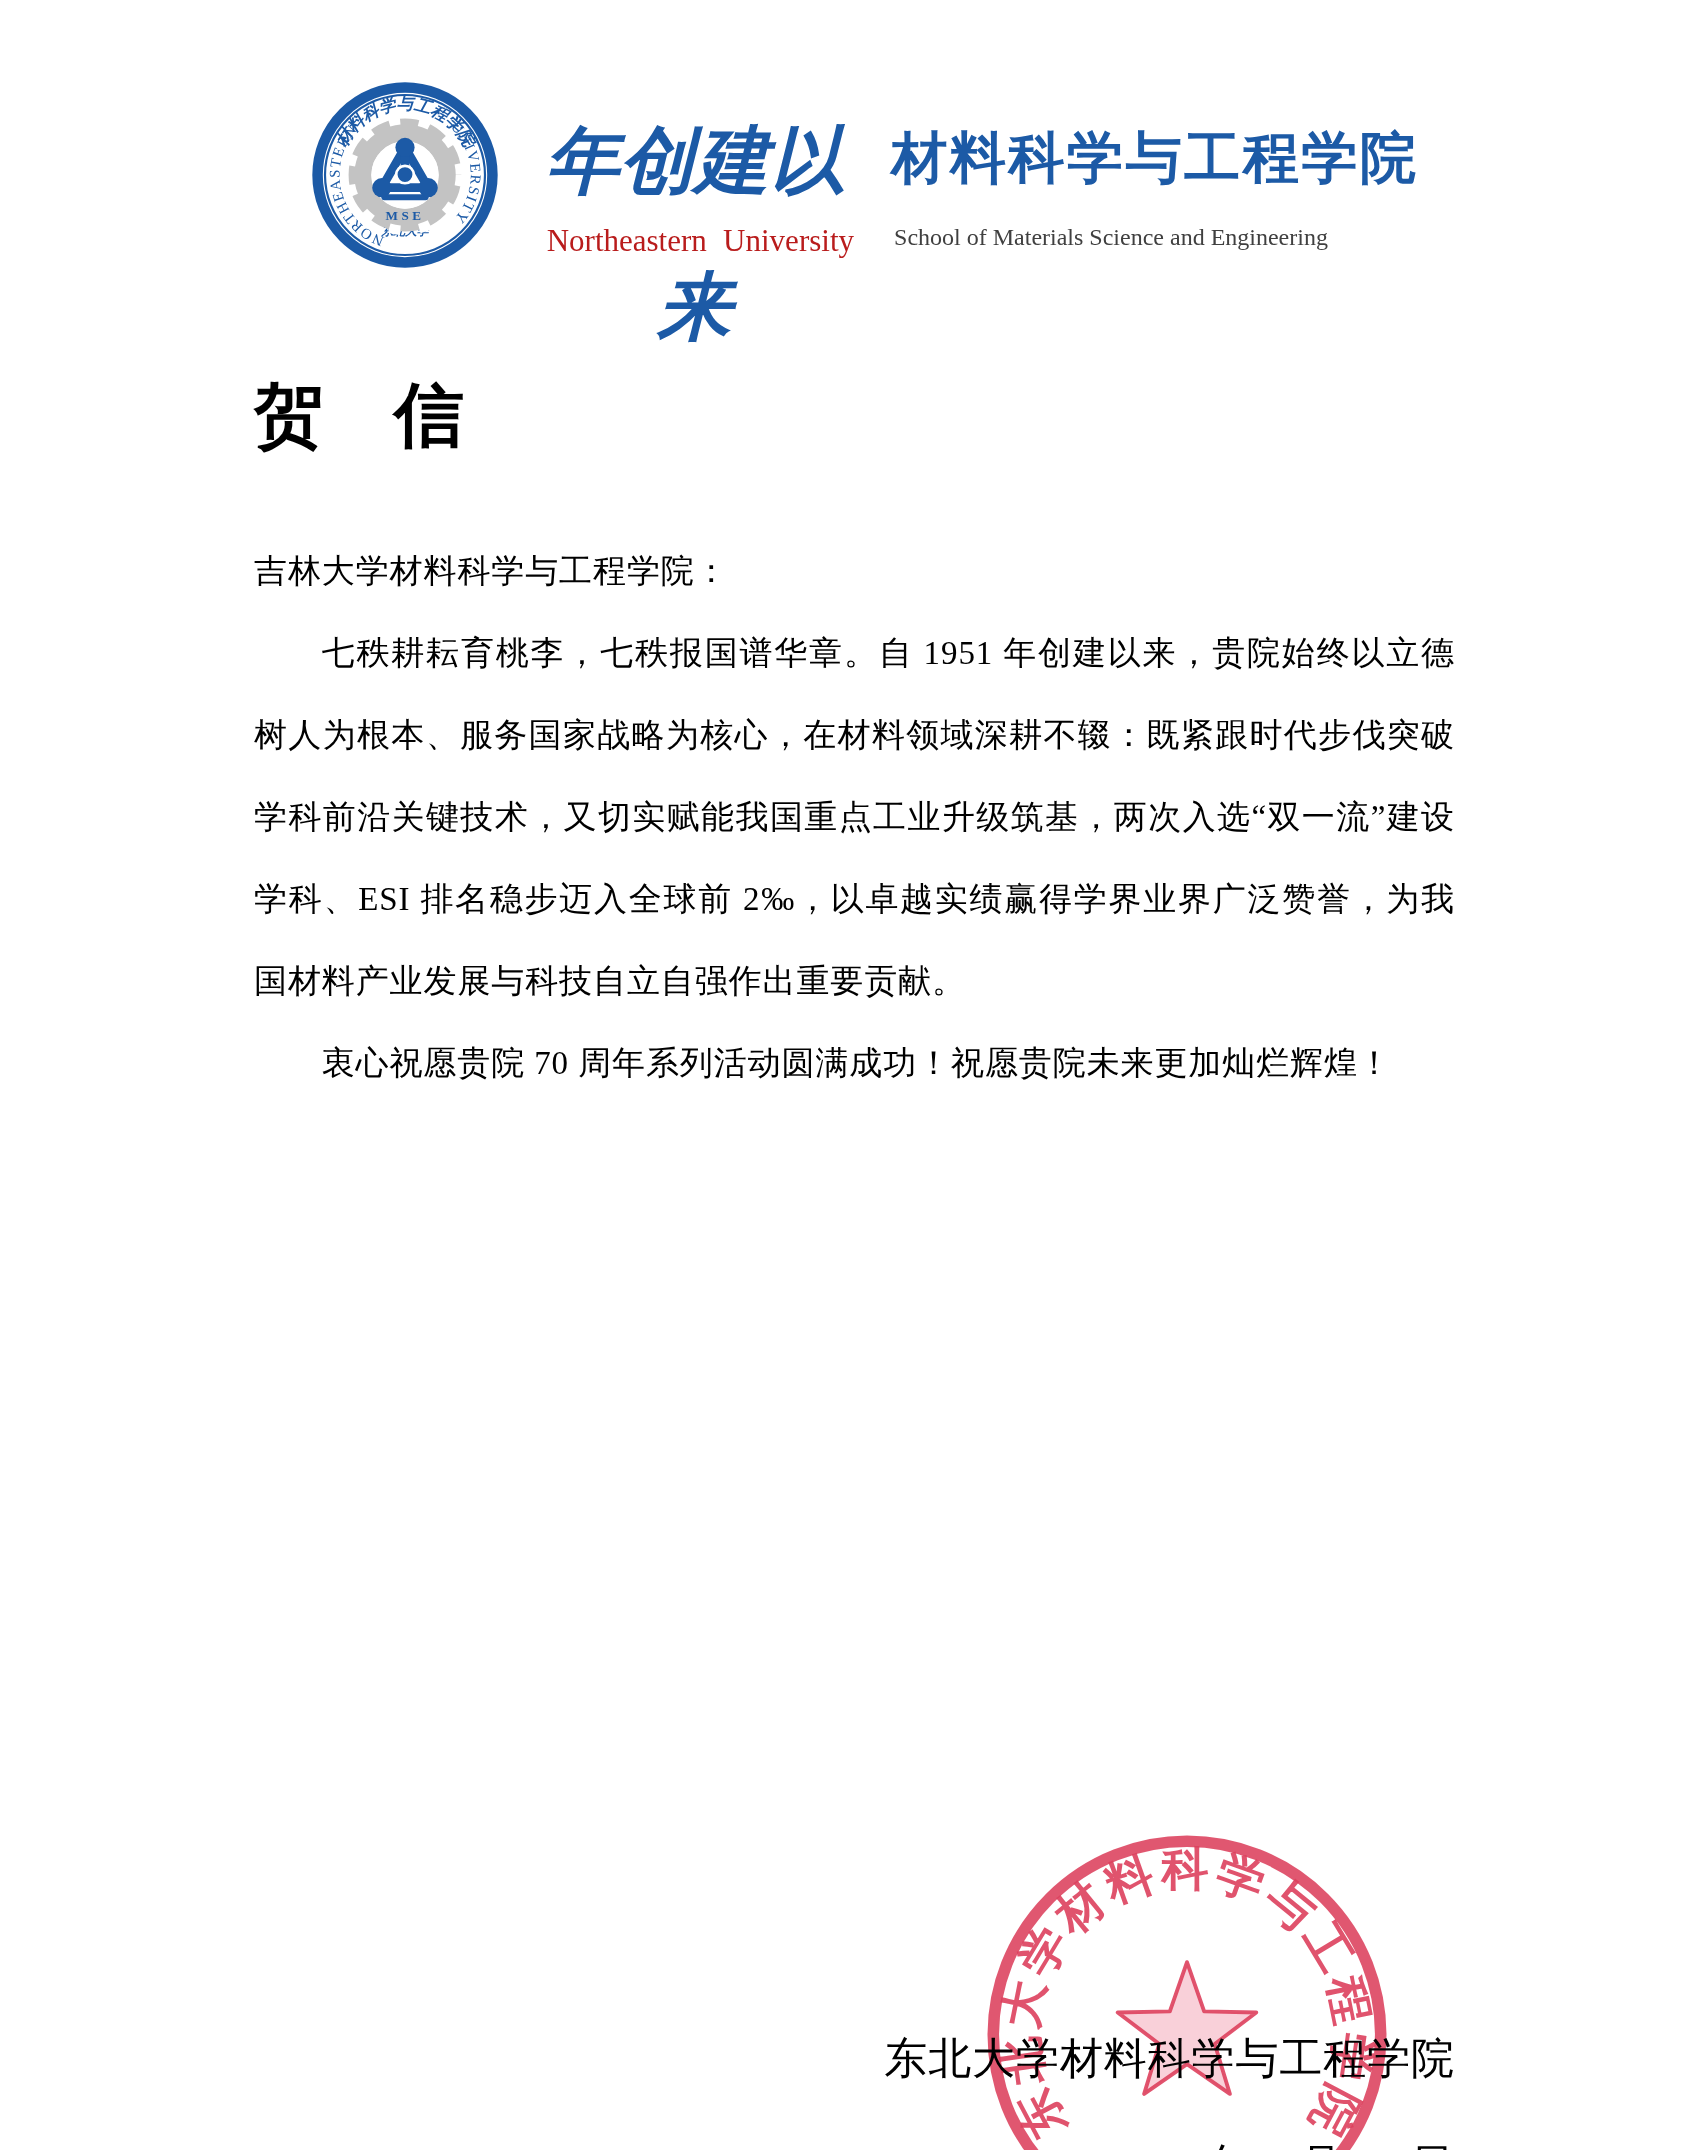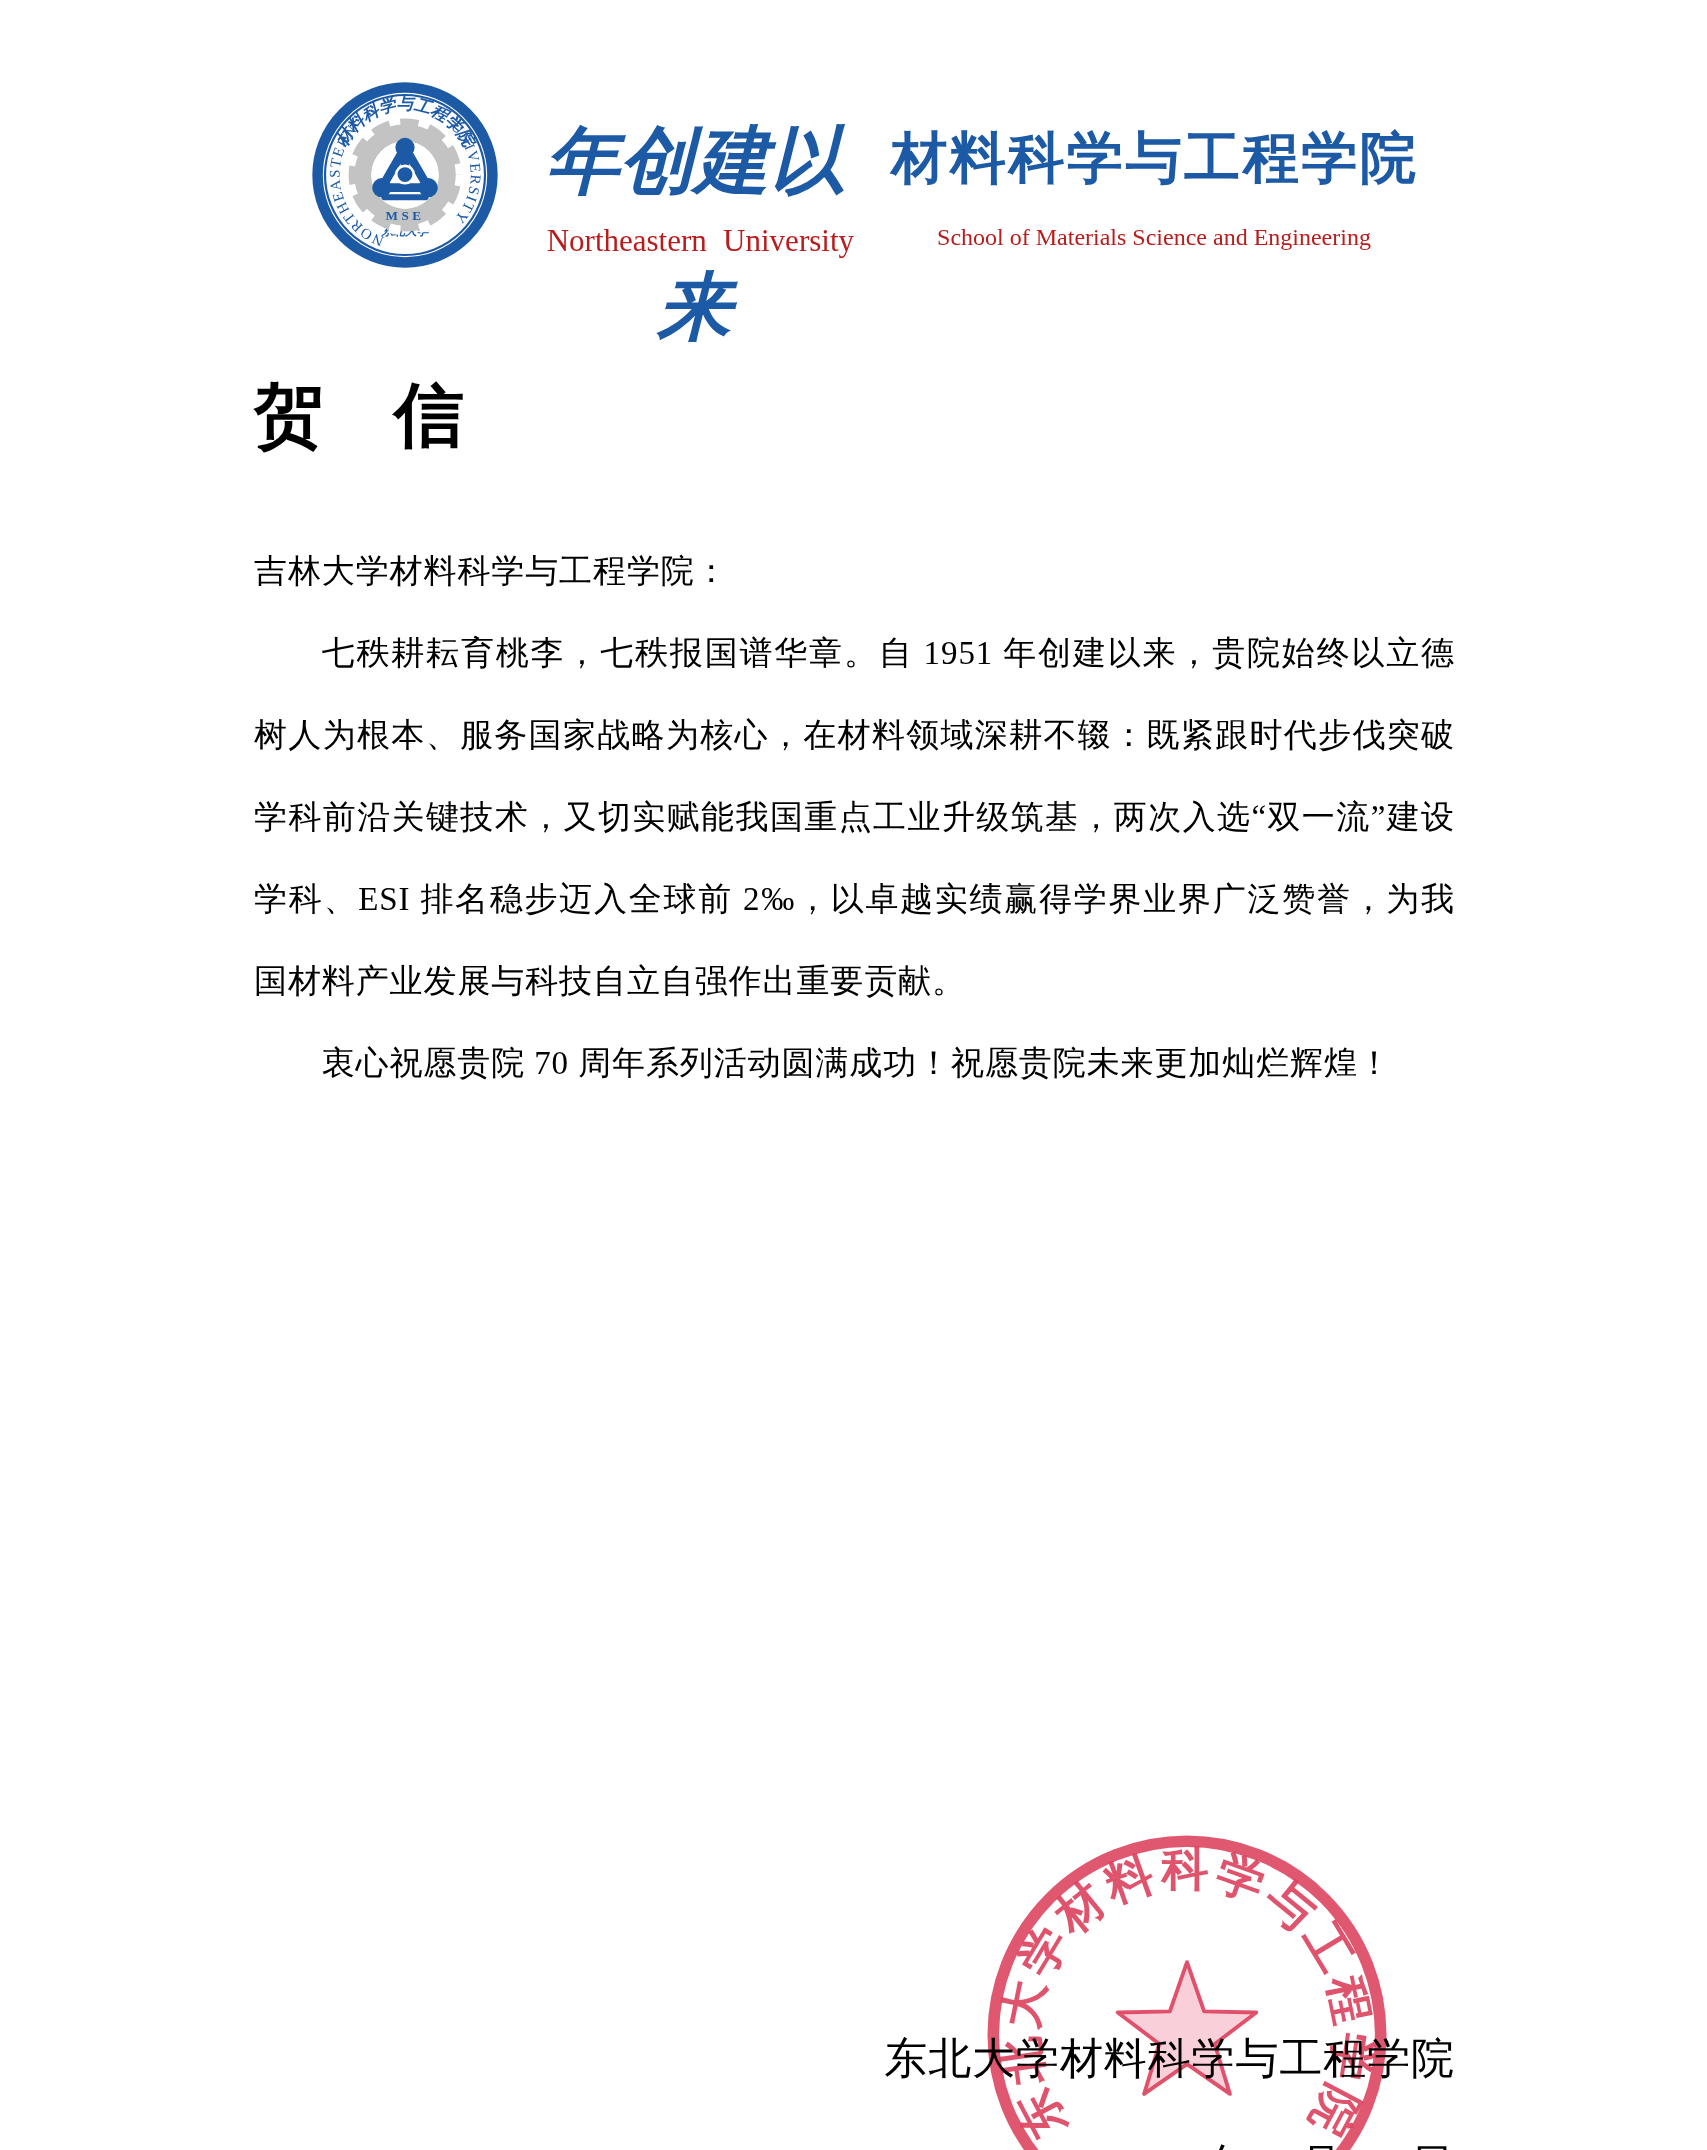--- a/index.html
+++ b/index.html
@@ -18,22 +18,22 @@
   }
   .univ-en{
     left:536px;top:223px;width:318px;text-align:right;
     font-size:31px;color:#b91c1c;word-spacing:8.6px;
   }
   .dept-cn{
     left:885px;top:121px;width:540px;text-align:center;
     font-size:56px;font-weight:bold;color:#1c5aa6;letter-spacing:2.6px;white-space:nowrap;
   }
   .dept-en{
-    left:884px;top:224px;width:540px;text-align:center;
-    font-size:24px;color:#b91c1c;white-space:nowrap;
+    left:841px;top:224px;width:540px;text-align:center;
+    font-size:24px;color:#404040;white-space:nowrap;
   }
 
   
   .letter-title{
     left:254px;top:371px;width:1201px;
     font-size:70px;font-weight:bold;line-height:90px;
   }
 
   
   .letter-body{

